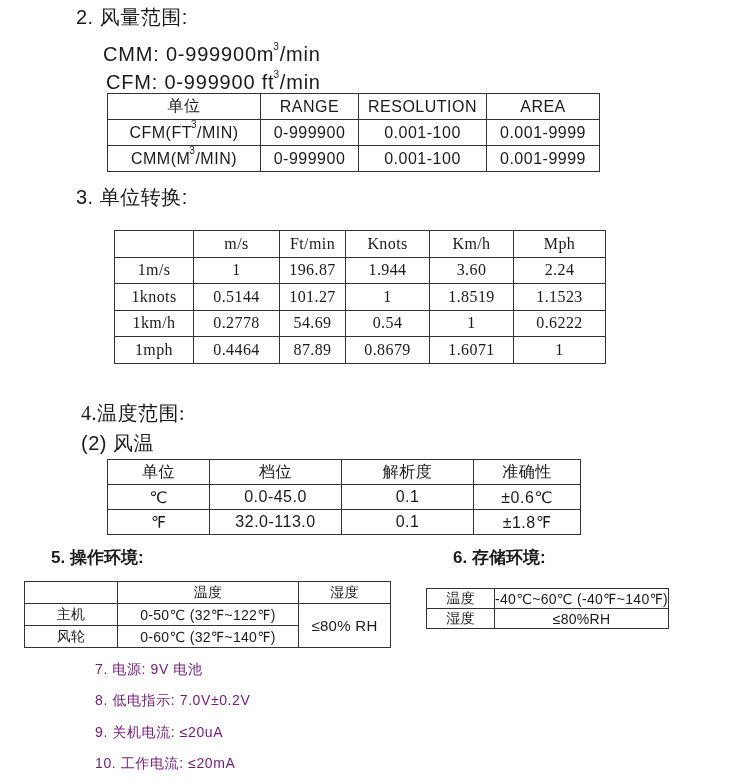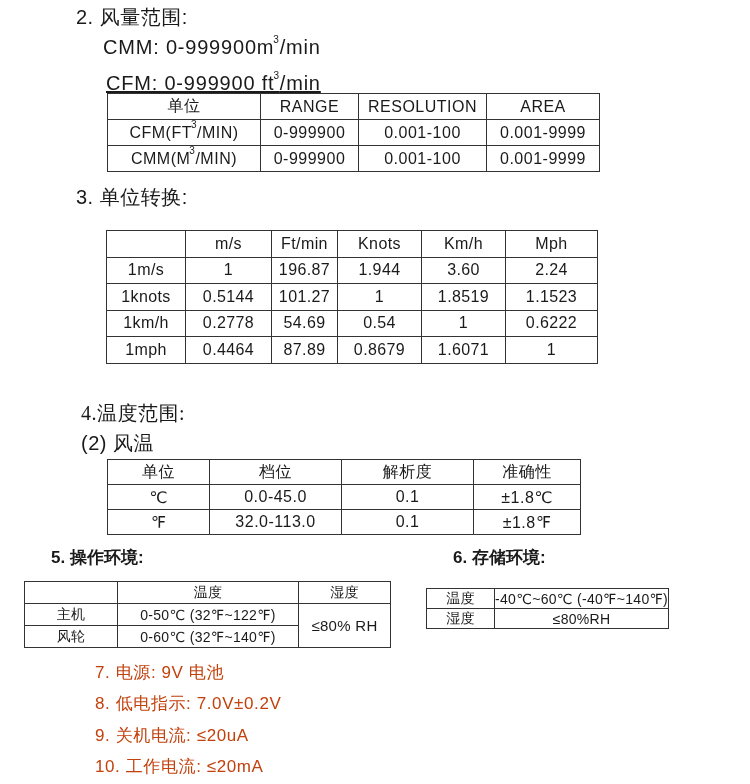--- a/index.html
+++ b/index.html
@@ -1,39 +1,39 @@
 <!DOCTYPE html>
 <html><head>
   <meta charset="utf-8">
   <style>
     * { box-sizing: border-box; margin: 0; padding: 0; }
     html, body { width: 750px; height: 784px; background: #ffffff; overflow: hidden; }
     body { position: relative; font-family: "Liberation Sans", "DejaVu Sans", sans-serif; color: #1a1a1a; }
     .abs { position: absolute; }
     .h2 { font-size: 20px; letter-spacing: 0.5px; white-space: nowrap; }
-    .line { font-size: 20px; letter-spacing: 0.8px; white-space: nowrap; }
+    .line { font-size: 20px; letter-spacing: 0.8px; white-space: nowrap; margin-top: 7px; }
     sup { font-size: 10px; position: relative; top: -3px; vertical-align: super; line-height: 0; margin-left: -1px; }
     table { border-collapse: collapse; position: absolute; }
     td { border: 1.5px solid #333; text-align: center; white-space: nowrap; padding: 0; }
     .t1 td { font-size: 16px; height: 26px; letter-spacing: 0.5px; }
     .t2 td { font-size: 16px; height: 26.5px; letter-spacing: 0.4px; }
     .t3 td { font-size: 16px; height: 25px; letter-spacing: 0.5px; }
     .t4 td { font-size: 14px; height: 22px; letter-spacing: 0.3px; }
     .t5 td { font-size: 14px; height: 20px; letter-spacing: 0.3px; }
     .bold { font-weight: bold; font-size: 17px; white-space: nowrap; margin-left: 28px; }
-    .item { font-size: 17px; letter-spacing: 0.6px; white-space: nowrap; color: #c2410c; }
+    .item { font-size: 14px; letter-spacing: 0.6px; white-space: nowrap; color: #701a75; }
   </style>
 </head>
 <body>
 
 <div class="abs h2" style="left:76px; top:4px;">2. 风量范围:</div>
 <div class="abs line" style="left:103px; top:36px;">
   <span>CMM:  0-999900m</span><sup>3</sup><span>/min</span>
 </div>
-<div class="abs line" style="left:106px; top:72px;text-decoration:underline;">
+<div class="abs line" style="left:106px; top:64px;">
   <span>CFM:  0-999900 ft</span><sup>3</sup><span>/min</span>
 </div>
 
 <table class="t1" style="left:107px; top:93px;">
   <tbody>
       <tr>
     <td style="width:153px">单位</td>
     <td style="width:98px">RANGE</td>
     <td style="width:128px">RESOLUTION</td>
     <td style="width:113px">AREA</td>
@@ -48,21 +48,21 @@
     <td><span>CMM(M</span><sup>3</sup><span>/MIN)</span></td>
     <td>0-999900</td>
     <td>0.001-100</td>
     <td>0.001-9999</td>
   </tr>
 </tbody>
   </table>
 
 <div class="abs h2" style="left:76px; top:184px;">3. 单位转换:</div>
 
-<table class="t2" style="left:106px; top:230px;">
+<table class="t2" style="left:114px; top:230px;font-family:Liberation Serif, serif;">
   <tbody>
       <tr>
     <td style="width:79px"></td>
     <td style="width:86px">m/s</td>
     <td style="width:66px">Ft/min</td>
     <td style="width:84px">Knots</td>
     <td style="width:84px">Km/h</td>
     <td style="width:92px">Mph</td>
   </tr>
   <tr>
@@ -108,21 +108,21 @@
       <tr>
     <td style="width:102px">单位</td>
     <td style="width:132px">档位</td>
     <td style="width:132px">解析度</td>
     <td style="width:107px">准确性</td>
   </tr>
   <tr>
     <td>℃</td>
     <td>0.0-45.0</td>
     <td>0.1</td>
-    <td>±1.8℃</td>
+    <td>±0.6℃</td>
   </tr>
   <tr>
     <td>℉</td>
     <td>32.0-113.0</td>
     <td>0.1</td>
     <td>±1.8℉</td>
   </tr>
 </tbody>
   </table>
 

